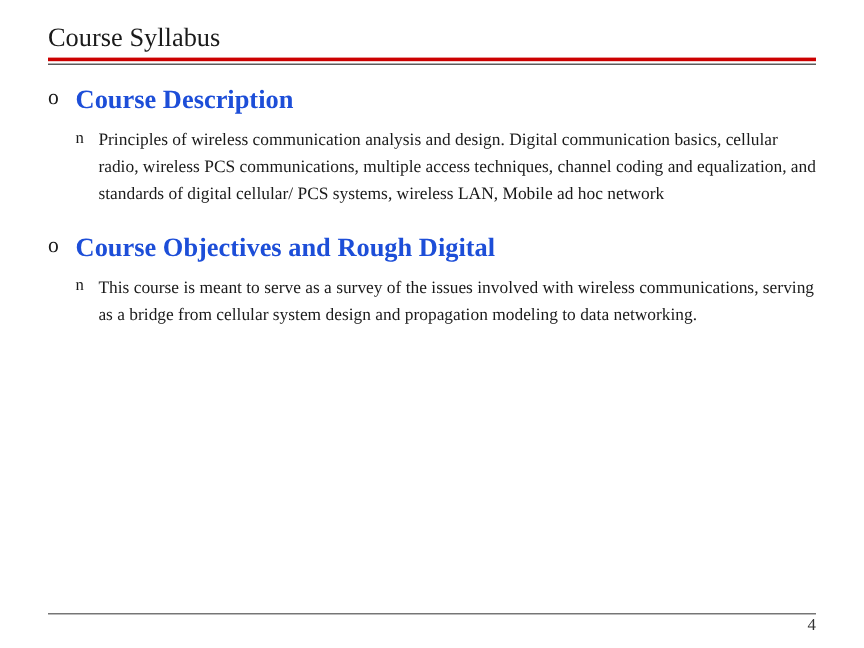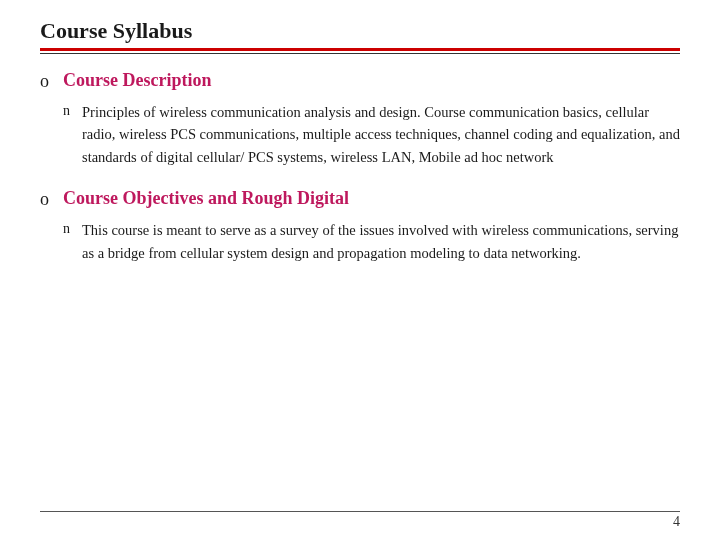--- a/index.html
+++ b/index.html
@@ -26,21 +26,21 @@
       display: flex;
       flex-direction: column;
     }
 
     .title-area {
       margin-bottom: 6px;
     }
 
     .title-text {
       font-size: 22px;
-      font-weight: bold;
+      font-weight: normal;
       color: #1a1a1a;
       display: block;
       margin-bottom: 4px;
     }
 
     .title-underline {
       height: 3px;
       background: #cc0000;
       width: 100%;
       margin-bottom: 2px;
@@ -69,23 +69,23 @@
       margin-top: 1px;
       flex-shrink: 0;
       color: #1a1a1a;
     }
 
     .section-content {
       flex: 1;
     }
 
     .section-heading {
-      font-size: 18px;
+      font-size: 22px;
       font-weight: bold;
-      color: #be185d;
+      color: #1d4ed8;
       margin-bottom: 10px;
       display: block;
     }
 
     .sub-item {
       display: flex;
       align-items: flex-start;
       margin-top: 4px;
     }
 
@@ -135,21 +135,21 @@
   </div>
 
   <div class="content-area">
 
     <div class="section section-group">
       <span class="section-bullet">o</span>
       <div class="section-content">
         <span class="section-heading">Course Description</span>
         <div class="sub-item">
           <span class="sub-bullet">n</span>
-          <span class="sub-text">Principles of wireless communication analysis and design. Course communication basics, cellular radio, wireless PCS communications, multiple access techniques, channel coding and equalization, and standards of digital cellular/ PCS systems, wireless LAN, Mobile ad hoc network</span>
+          <span class="sub-text">Principles of wireless communication analysis and design. Digital communication basics, cellular radio, wireless PCS communications, multiple access techniques, channel coding and equalization, and standards of digital cellular/ PCS systems, wireless LAN, Mobile ad hoc network</span>
         </div>
       </div>
     </div>
 
     <div class="section section-group">
       <span class="section-bullet">o</span>
       <div class="section-content">
         <span class="section-heading">Course Objectives and Rough Digital</span>
         <div class="sub-item">
           <span class="sub-bullet">n</span>

